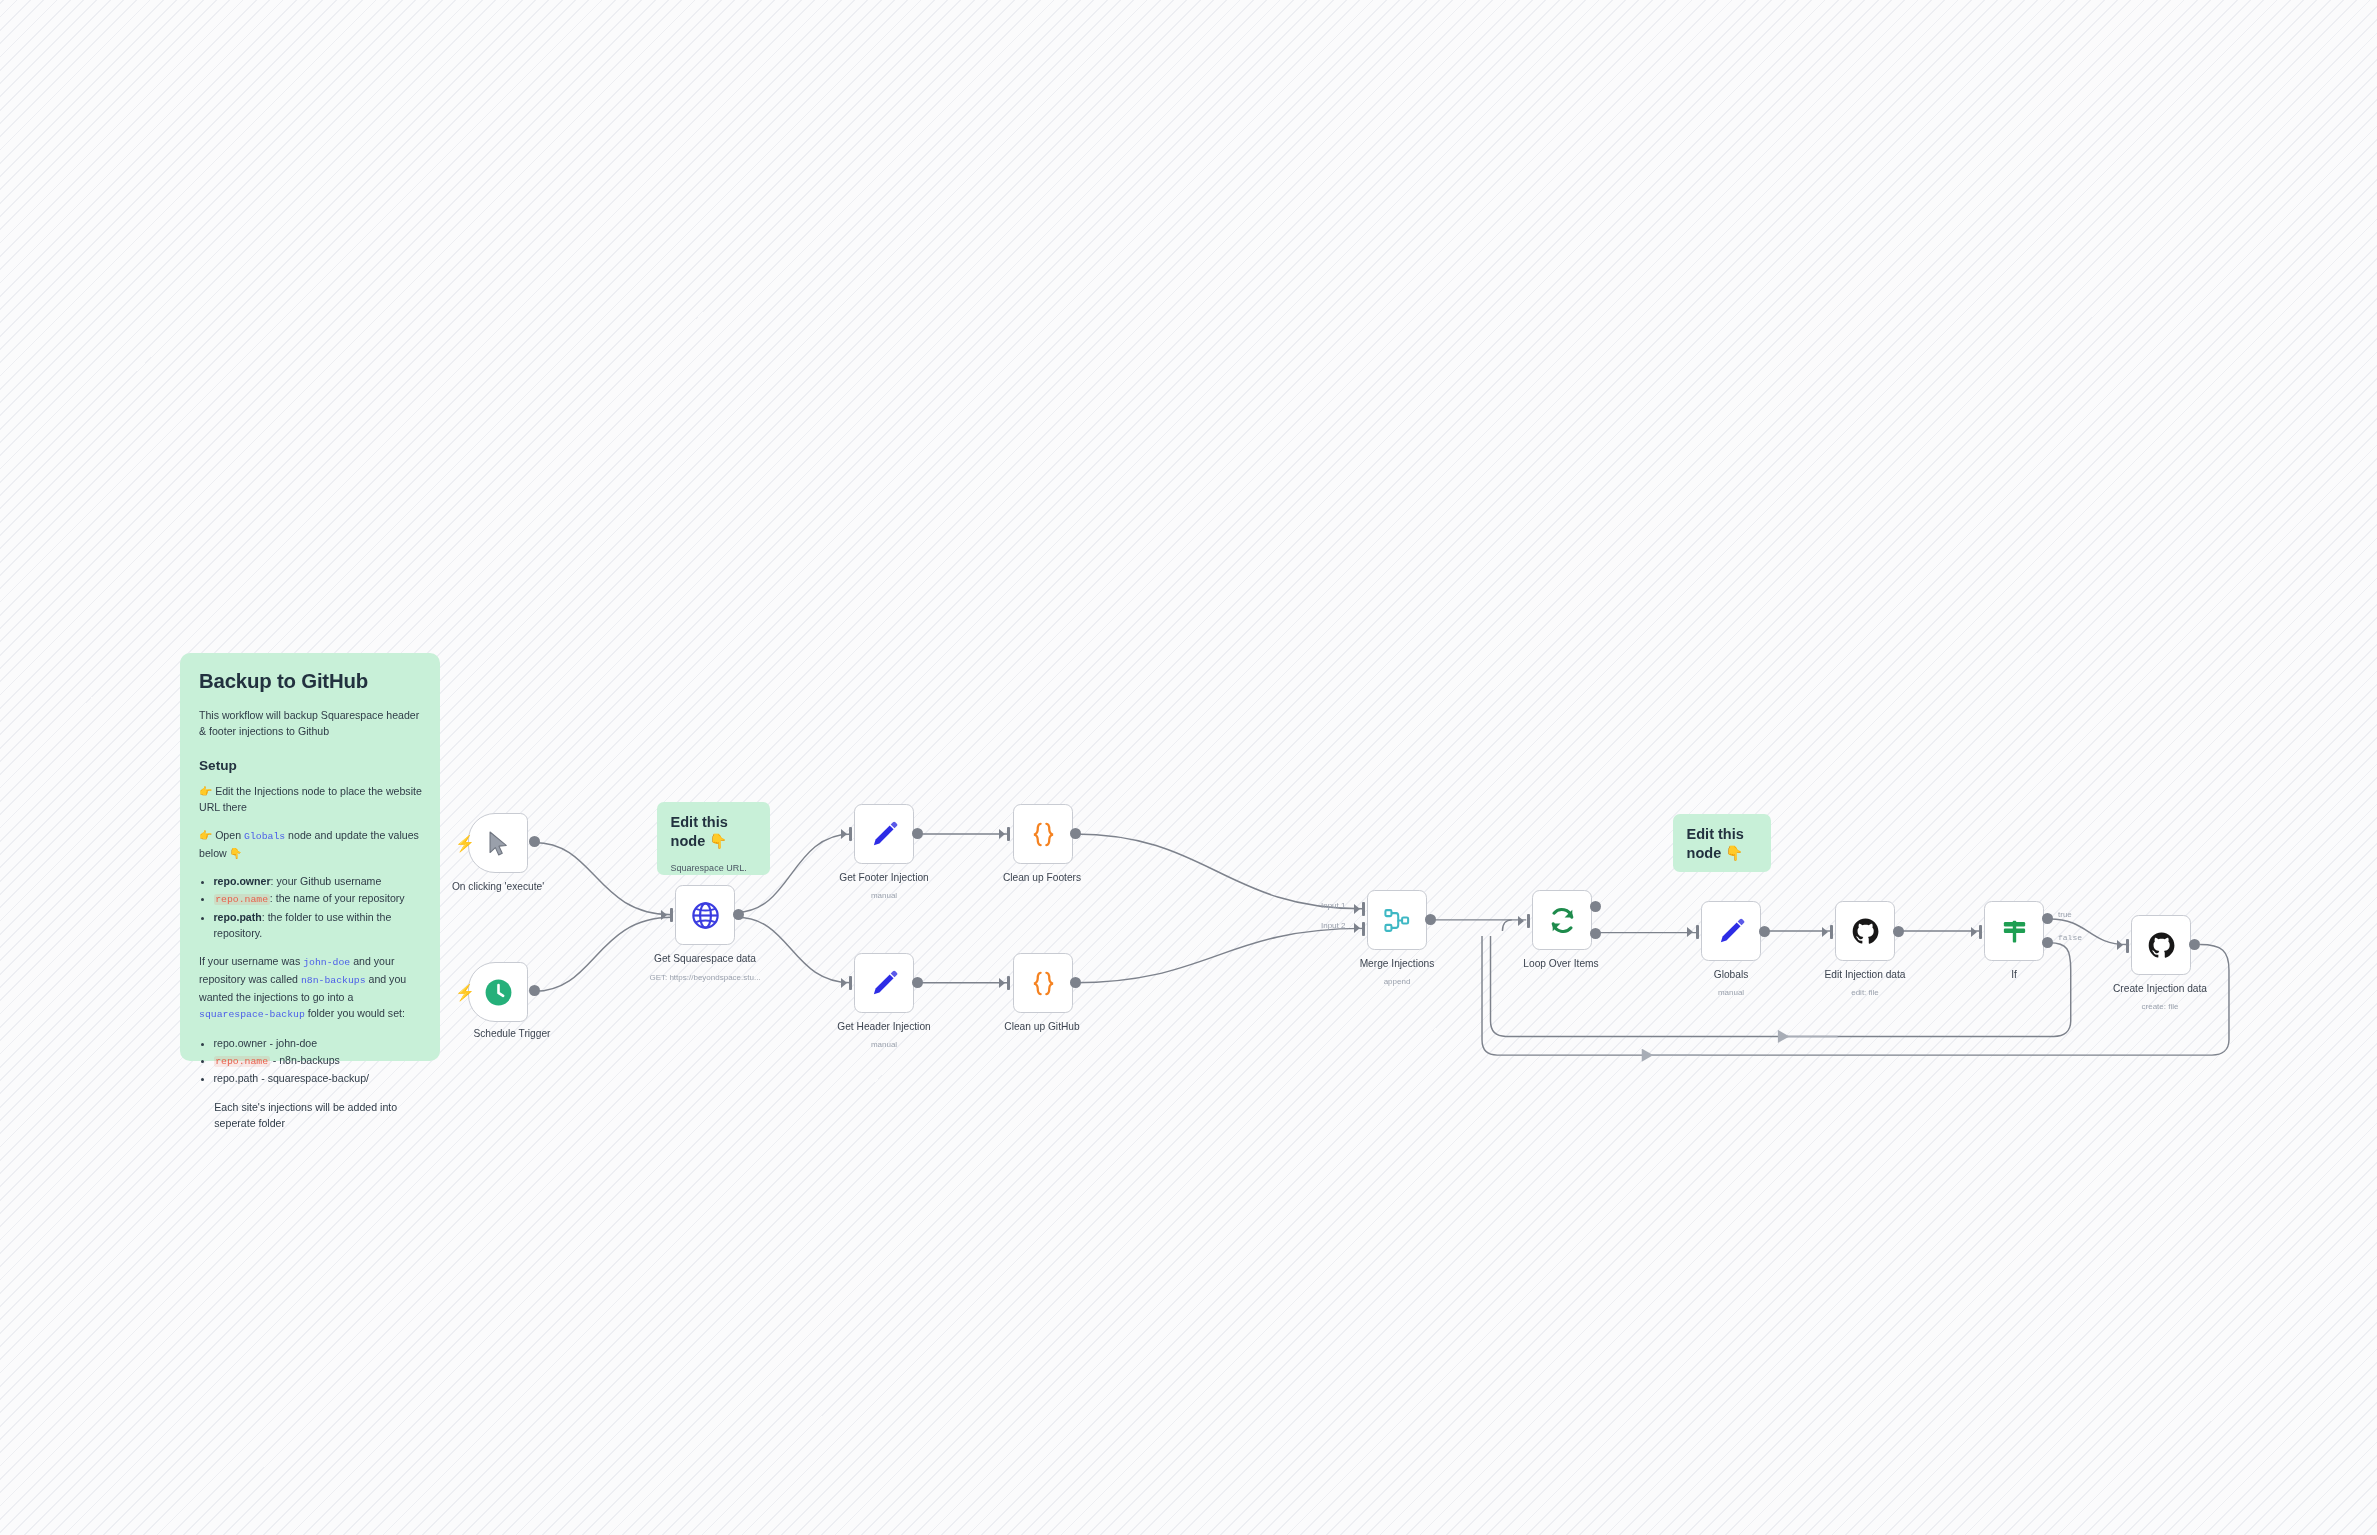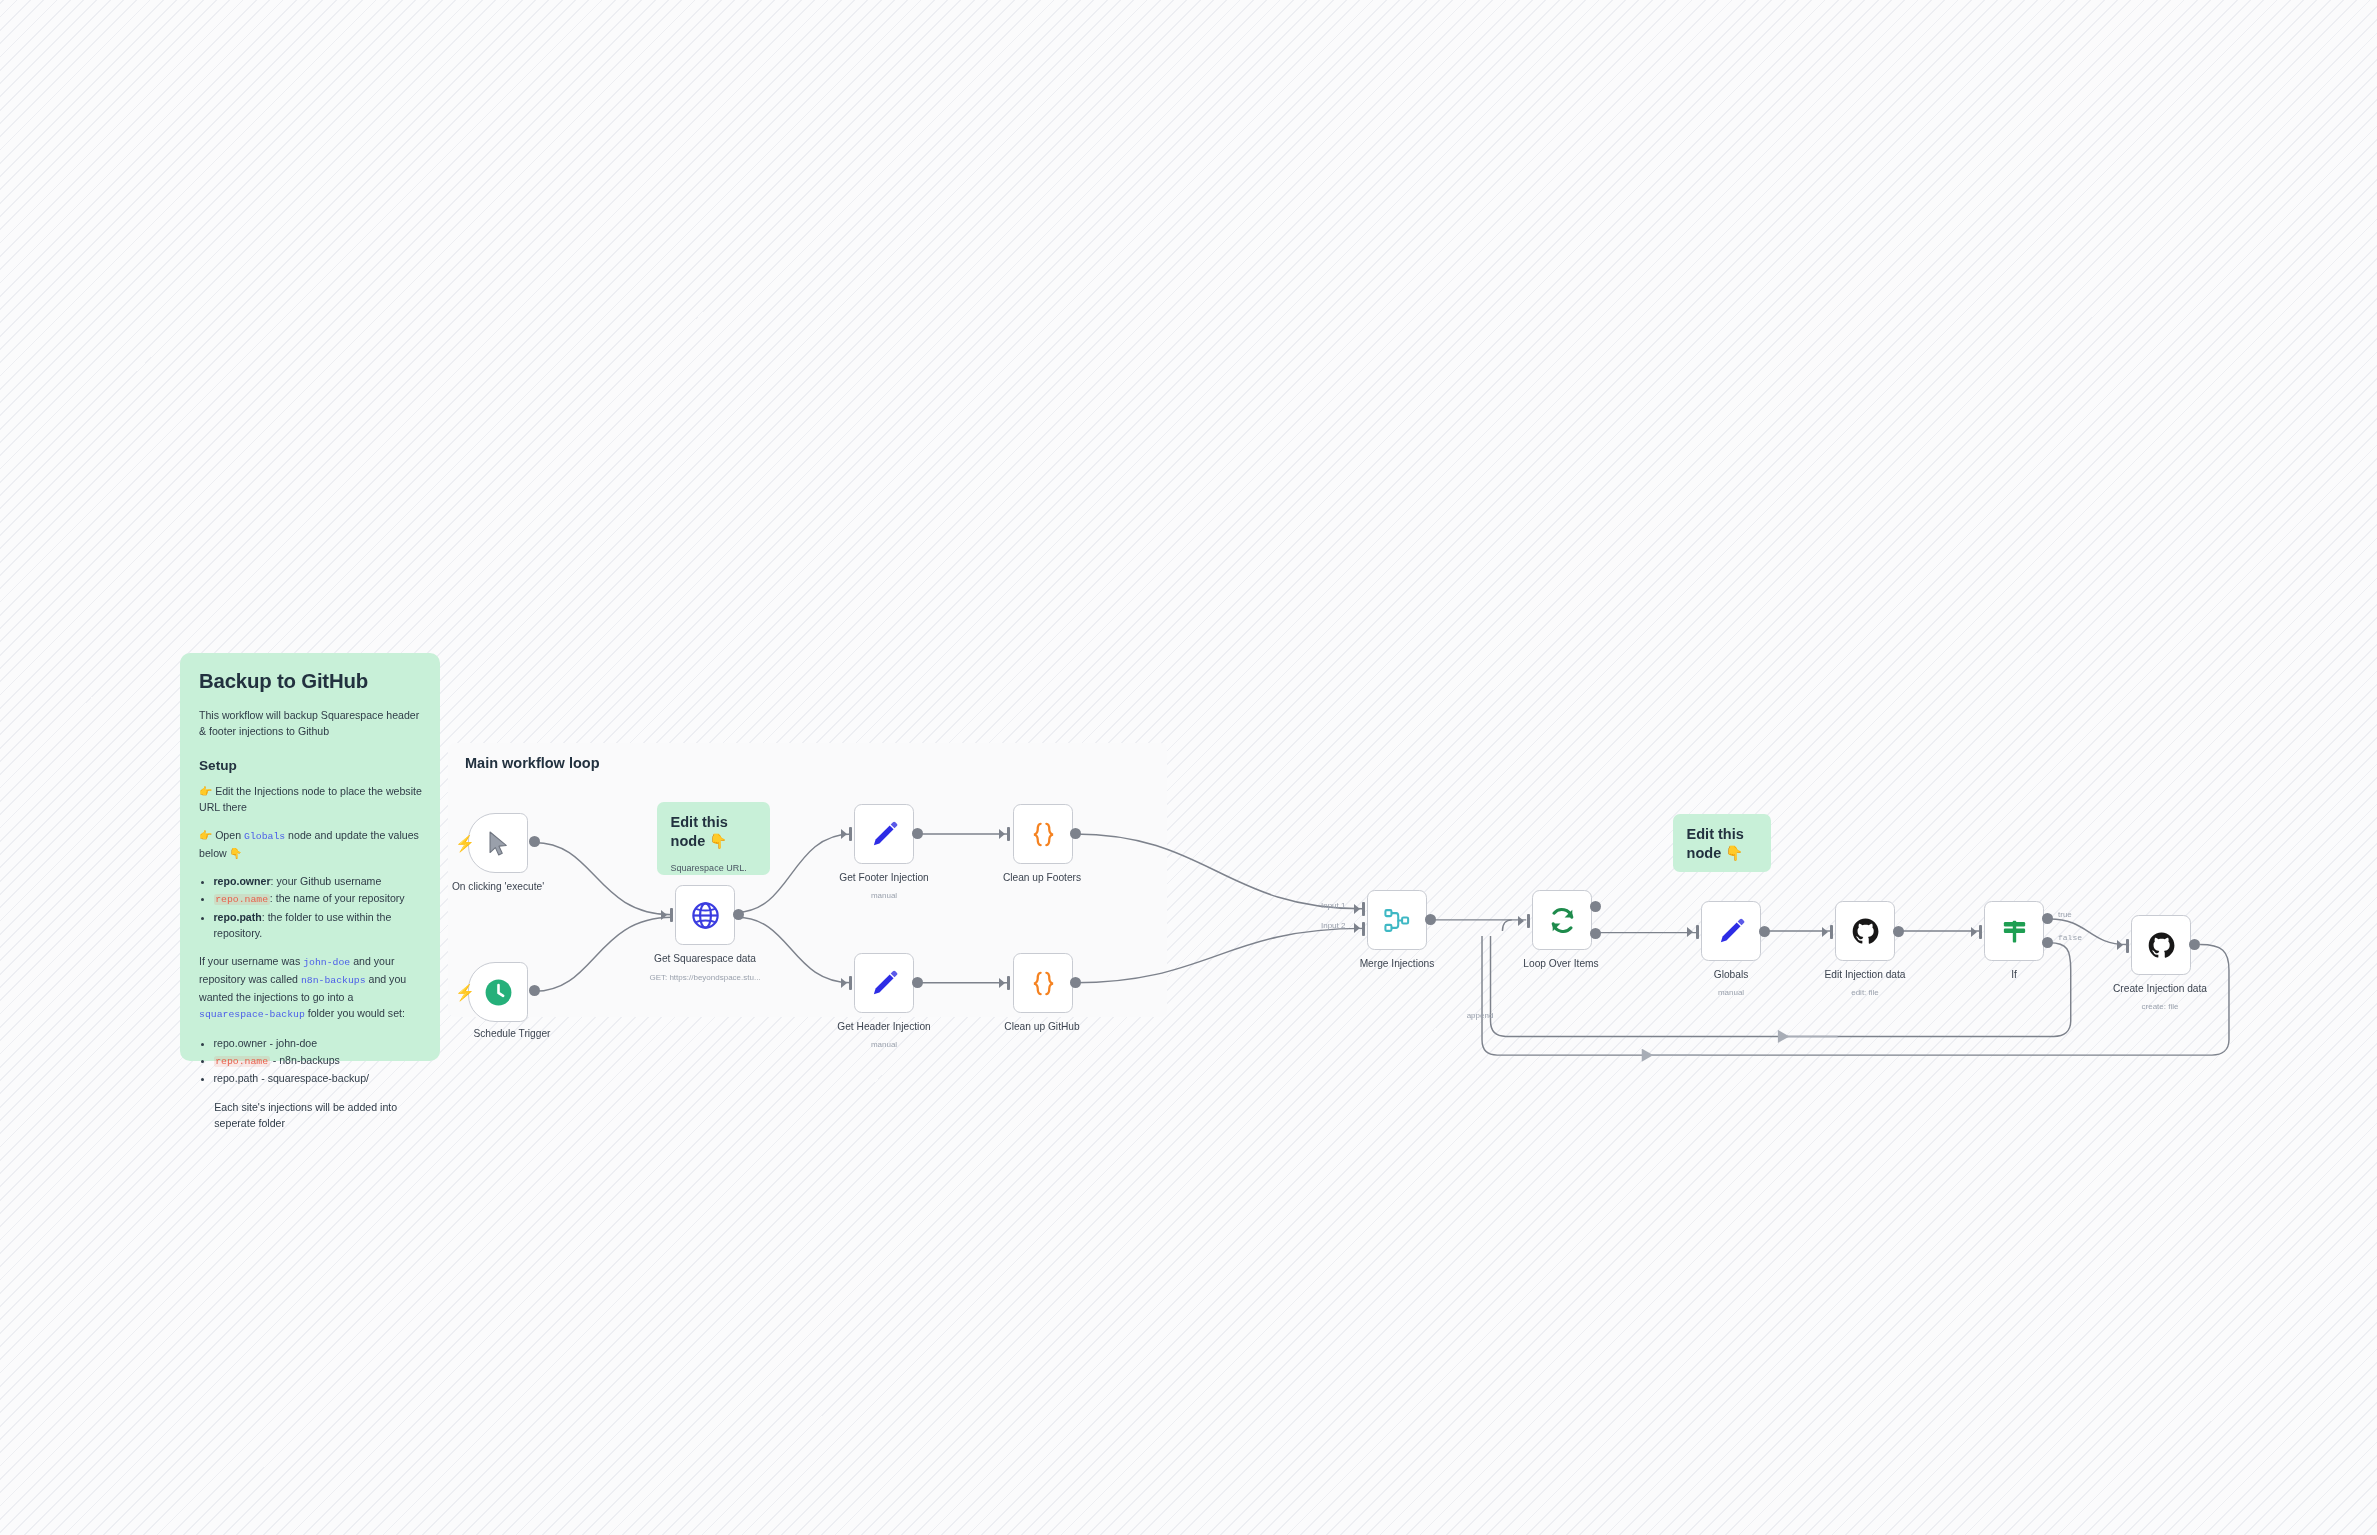--- a/index.html
+++ b/index.html
@@ -166,23 +166,20 @@
     width: 2377px; height: 1536px;
     z-index: 3;
     pointer-events: none;
   }
 </style>
 </head>
 <body>
 
 <div id="canvas">
 
-  <div class="sticky sticky-plain" id="note-loop">
-    <div class="title">Main workflow loop</div>
-  </div>
 
   <div class="sticky sticky-green" id="note-main">
     <h1>Backup to GitHub</h1>
     <p>This workflow will backup Squarespace header &amp; footer injections to Github</p>
     <h2>Setup</h2>
     <p>👉 Edit the Injections node to place the website URL there</p>
     <p><span>👉 Open </span><code class="mono">Globals</code><span> node and update the values below 👇</span></p>
     <ul>
       <li><b class="k">repo.owner</b><span>: your Github username</span></li>
       <li><code class="red">repo.name</code><span>: the name of your repository</span></li>
@@ -346,21 +343,21 @@
     <svg width="29" height="29" viewBox="0 0 24 24">
       <rect x="2" y="3.4" width="5" height="5" rx="1.1" fill="none" stroke="#3fb8c4" stroke-width="1.7"></rect>
       <rect x="2" y="15.6" width="5" height="5" rx="1.1" fill="none" stroke="#3fb8c4" stroke-width="1.7"></rect>
       <rect x="15.8" y="9.5" width="5" height="5" rx="1.1" fill="none" stroke="#3fb8c4" stroke-width="1.7"></rect>
       <path d="M7 5.9 L11 5.9 C12.2 5.9 12.6 7 12.6 8.4 L12.6 12 L15.8 12" fill="none" stroke="#3fb8c4" stroke-width="1.7"></path>
       <path d="M7 18.1 L11 18.1 C12.2 18.1 12.6 17 12.6 15.6 L12.6 12" fill="none" stroke="#3fb8c4" stroke-width="1.7"></path>
     </svg>
   </div>
   <div class="port" style="left:1425px; top:914px;"></div>
   <div class="node-label" style="left:1397px; top:958px;">Merge Injections</div>
-  <div class="node-sub" style="left:1480px; top:977px;margin-top:34px;">append</div>
+  <div class="node-sub" style="left:1397px; top:977px;">append</div>
 
   <div class="in-bar" style="left:1527px; top:914px;"></div>
   <div class="in-arrow" style="left:1518px; top:916px;"></div>
   <div class="node" style="left:1532px; top:890px;">
     <svg width="31" height="31" viewBox="0 0 24 24">
       <path d="M19.2 9.4 A8 8 0 0 0 5.4 6.3" fill="none" stroke="#1e8b4c" stroke-width="2.4" stroke-linecap="round"></path>
       <path d="M4.8 14.6 A8 8 0 0 0 18.6 17.7" fill="none" stroke="#1e8b4c" stroke-width="2.4" stroke-linecap="round"></path>
       <path d="M19.6 3.6 L19.6 9.7 L13.6 9.7 Z" fill="#1e8b4c"></path>
       <path d="M4.4 20.4 L4.4 14.3 L10.4 14.3 Z" fill="#1e8b4c"></path>
     </svg>

